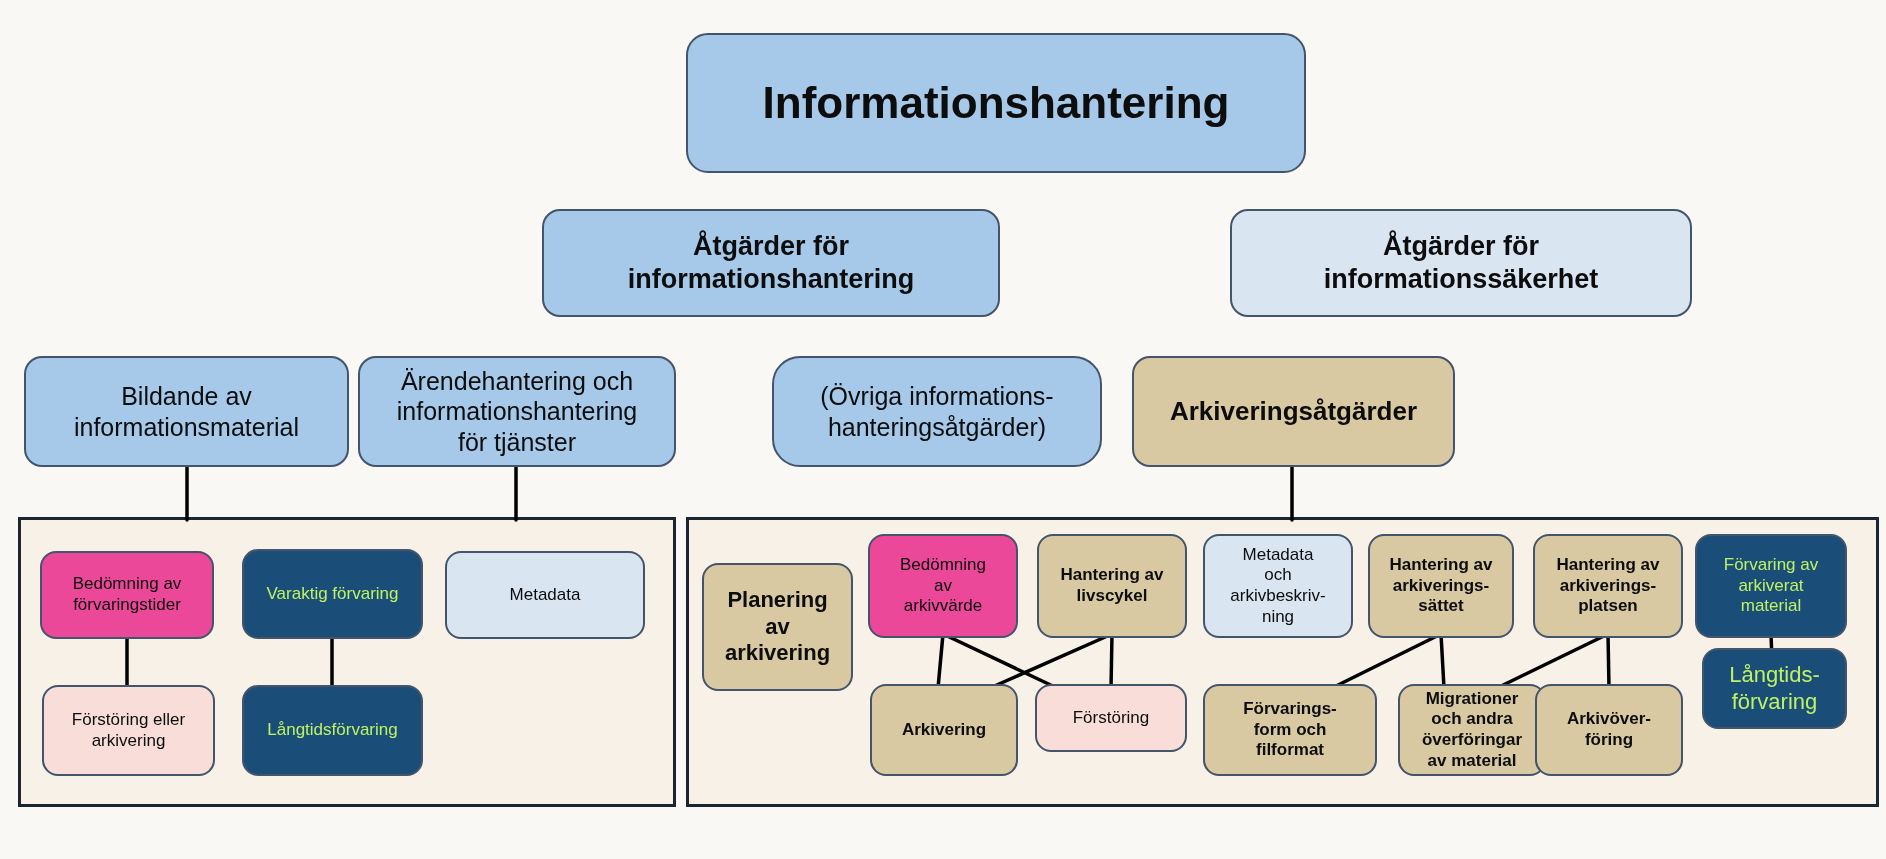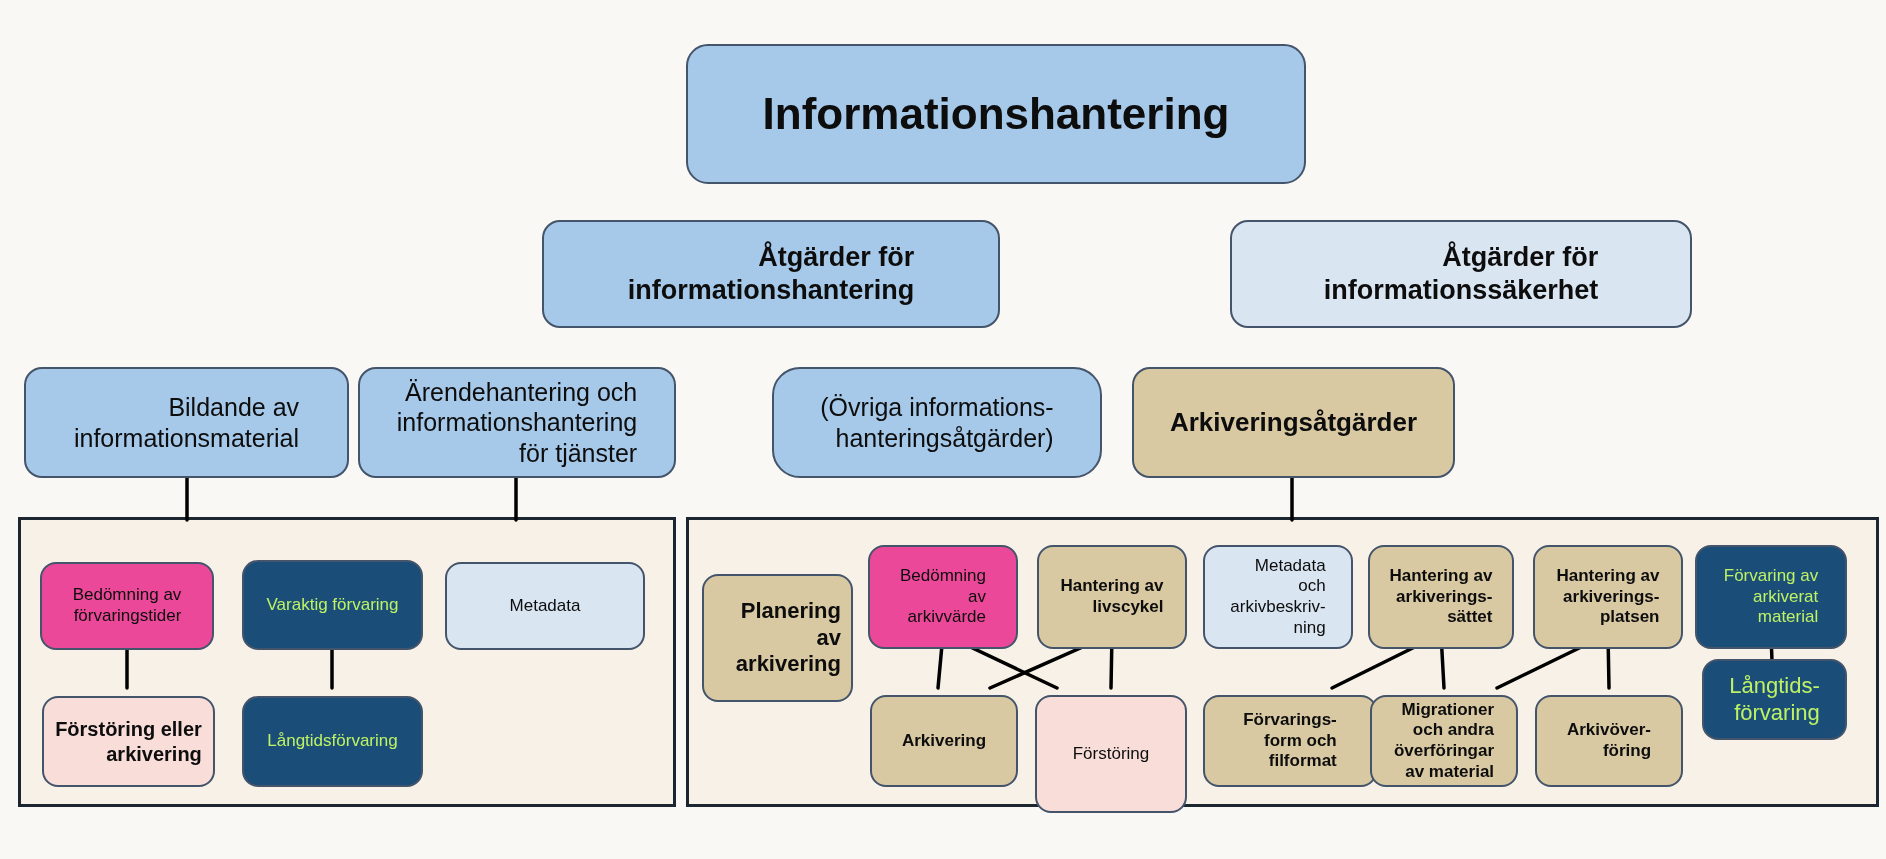--- a/index.html
+++ b/index.html
@@ -7,52 +7,52 @@
           font-family:"Liberation Sans",sans-serif;color:#0d0d0d;}
   
   .panel{position:absolute;background:#f7f1e7;border:3px solid #1c2630;box-sizing:border-box;}
   .panel-left{left:18px;top:517px;width:658px;height:290px;}
   .panel-right{left:686px;top:517px;width:1193px;height:290px;}
   
   #wires{position:absolute;left:0;top:0;width:1886px;height:859px;pointer-events:none;}
   #wires line{stroke:#000;stroke-width:3.5;stroke-linecap:round;}
   
   .node{position:absolute;display:flex;align-items:center;justify-content:center;
-        text-align:right;white-space:pre-line;box-sizing:border-box;
-        border:2.5px solid #44546a;border-radius:16px;padding:22px 10px;line-height:1.22;margin-top:11px;}
+        text-align:center;white-space:pre-line;box-sizing:border-box;
+        border:2.5px solid #44546a;border-radius:16px;padding:22px 10px;line-height:1.22;}
   .b-blue{background:#a6c9ea;}
   .b-lightblue{background:#dae5f2;}
   .b-tan{background:#d9c9a3;font-weight:bold;}
   .b-darkblue{background:#1a4e79;color:#bef264;}
   .b-pink{background:#f8ddd9;}
   .b-white{background:#ec4899;}
   
   .n-title{left:686px;top:33px;width:620px;height:140px;font-size:44px;font-weight:bold;border-radius:22px;}
   .n-atg-hant{left:542px;top:209px;width:458px;height:108px;font-size:27px;font-weight:bold;border-radius:18px;}
   .n-atg-sak{left:1230px;top:209px;width:462px;height:108px;font-size:27px;font-weight:bold;border-radius:18px;}
   .n-bildande{left:24px;top:356px;width:325px;height:111px;font-size:25px;border-radius:18px;}
   .n-arende{left:358px;top:356px;width:318px;height:111px;font-size:25px;border-radius:18px;}
   .n-ovriga{left:772px;top:356px;width:330px;height:111px;font-size:25px;border-radius:28px;}
   .n-arkatg{left:1132px;top:356px;width:323px;height:111px;font-size:26px;border-radius:18px;}
   .n-bedomning-forv{left:40px;top:551px;width:174px;height:88px;font-size:17px;}
   .n-varaktig{left:242px;top:549px;width:181px;height:90px;font-size:17px;}
   .n-metadata{left:445px;top:551px;width:200px;height:88px;font-size:17px;}
-  .n-forstoring-ark{left:42px;top:685px;width:173px;height:91px;font-size:20px;font-weight:bold;}
+  .n-forstoring-ark{left:42px;top:685px;width:173px;height:91px;font-size:17px;}
   .n-langtidsforv{left:242px;top:685px;width:181px;height:91px;font-size:17px;}
   .n-planering{left:702px;top:563px;width:151px;height:128px;font-size:22px;}
   .n-arkivvarde{left:868px;top:534px;width:150px;height:104px;font-size:17px;}
   .n-livscykel{left:1037px;top:534px;width:150px;height:104px;font-size:17px;}
   .n-metadata-ark{left:1203px;top:534px;width:150px;height:104px;font-size:17px;}
   .n-sattet{left:1368px;top:534px;width:146px;height:104px;font-size:17px;}
   .n-platsen{left:1533px;top:534px;width:150px;height:104px;font-size:17px;}
   .n-forvaring-arkiverat{left:1695px;top:534px;width:152px;height:104px;font-size:17px;}
   .n-arkivering{left:870px;top:684px;width:148px;height:92px;font-size:17px;}
-  .n-forstoring{left:1035px;top:684px;width:152px;height:118px;font-size:17px;}
+  .n-forstoring{left:1035px;top:684px;width:152px;height:68px;font-size:17px;}
   .n-forvaringsform{left:1203px;top:684px;width:174px;height:92px;font-size:17px;}
-  .n-migrationer{left:1370px;top:684px;width:148px;height:92px;font-size:17px;}
+  .n-migrationer{left:1398px;top:684px;width:148px;height:92px;font-size:17px;}
   .n-arkivoverforing{left:1535px;top:684px;width:148px;height:92px;font-size:17px;}
   .n-langtids2{left:1702px;top:648px;width:145px;height:81px;font-size:22px;}
 </style>
 </head>
 <body>
 
 <div id="canvas">
 
   <div class="panel panel-left"></div>
   <div class="panel panel-right"></div>

